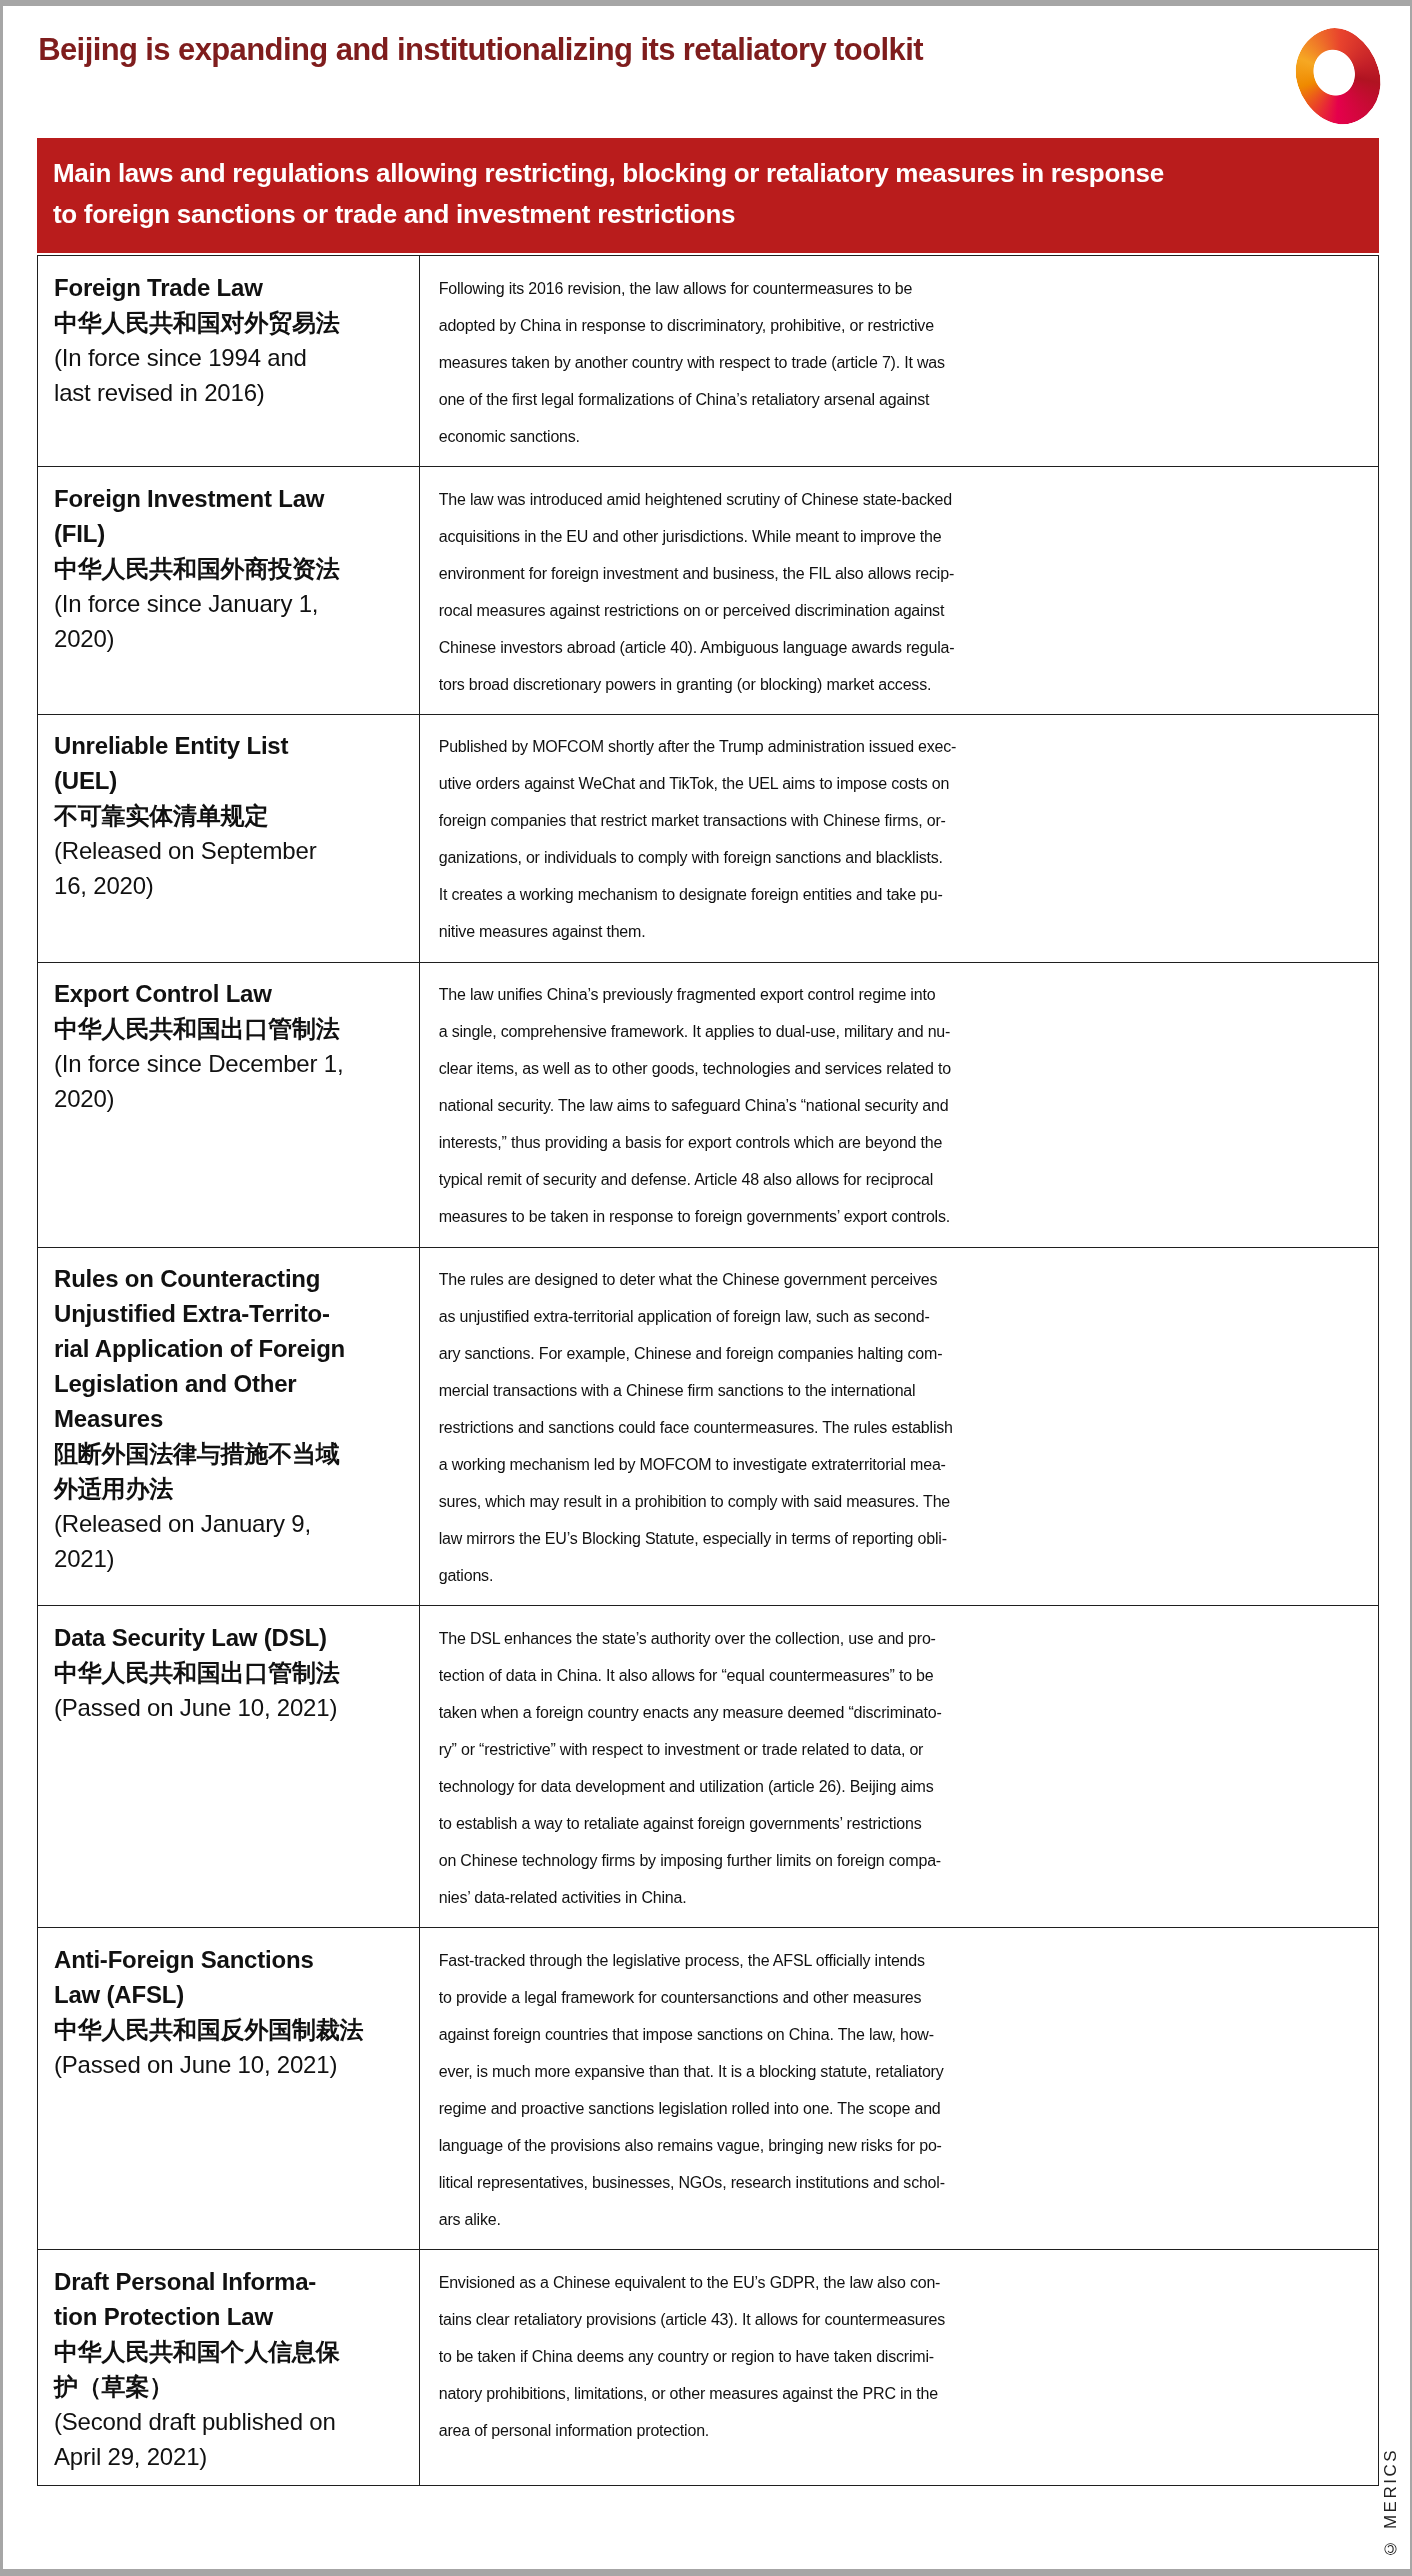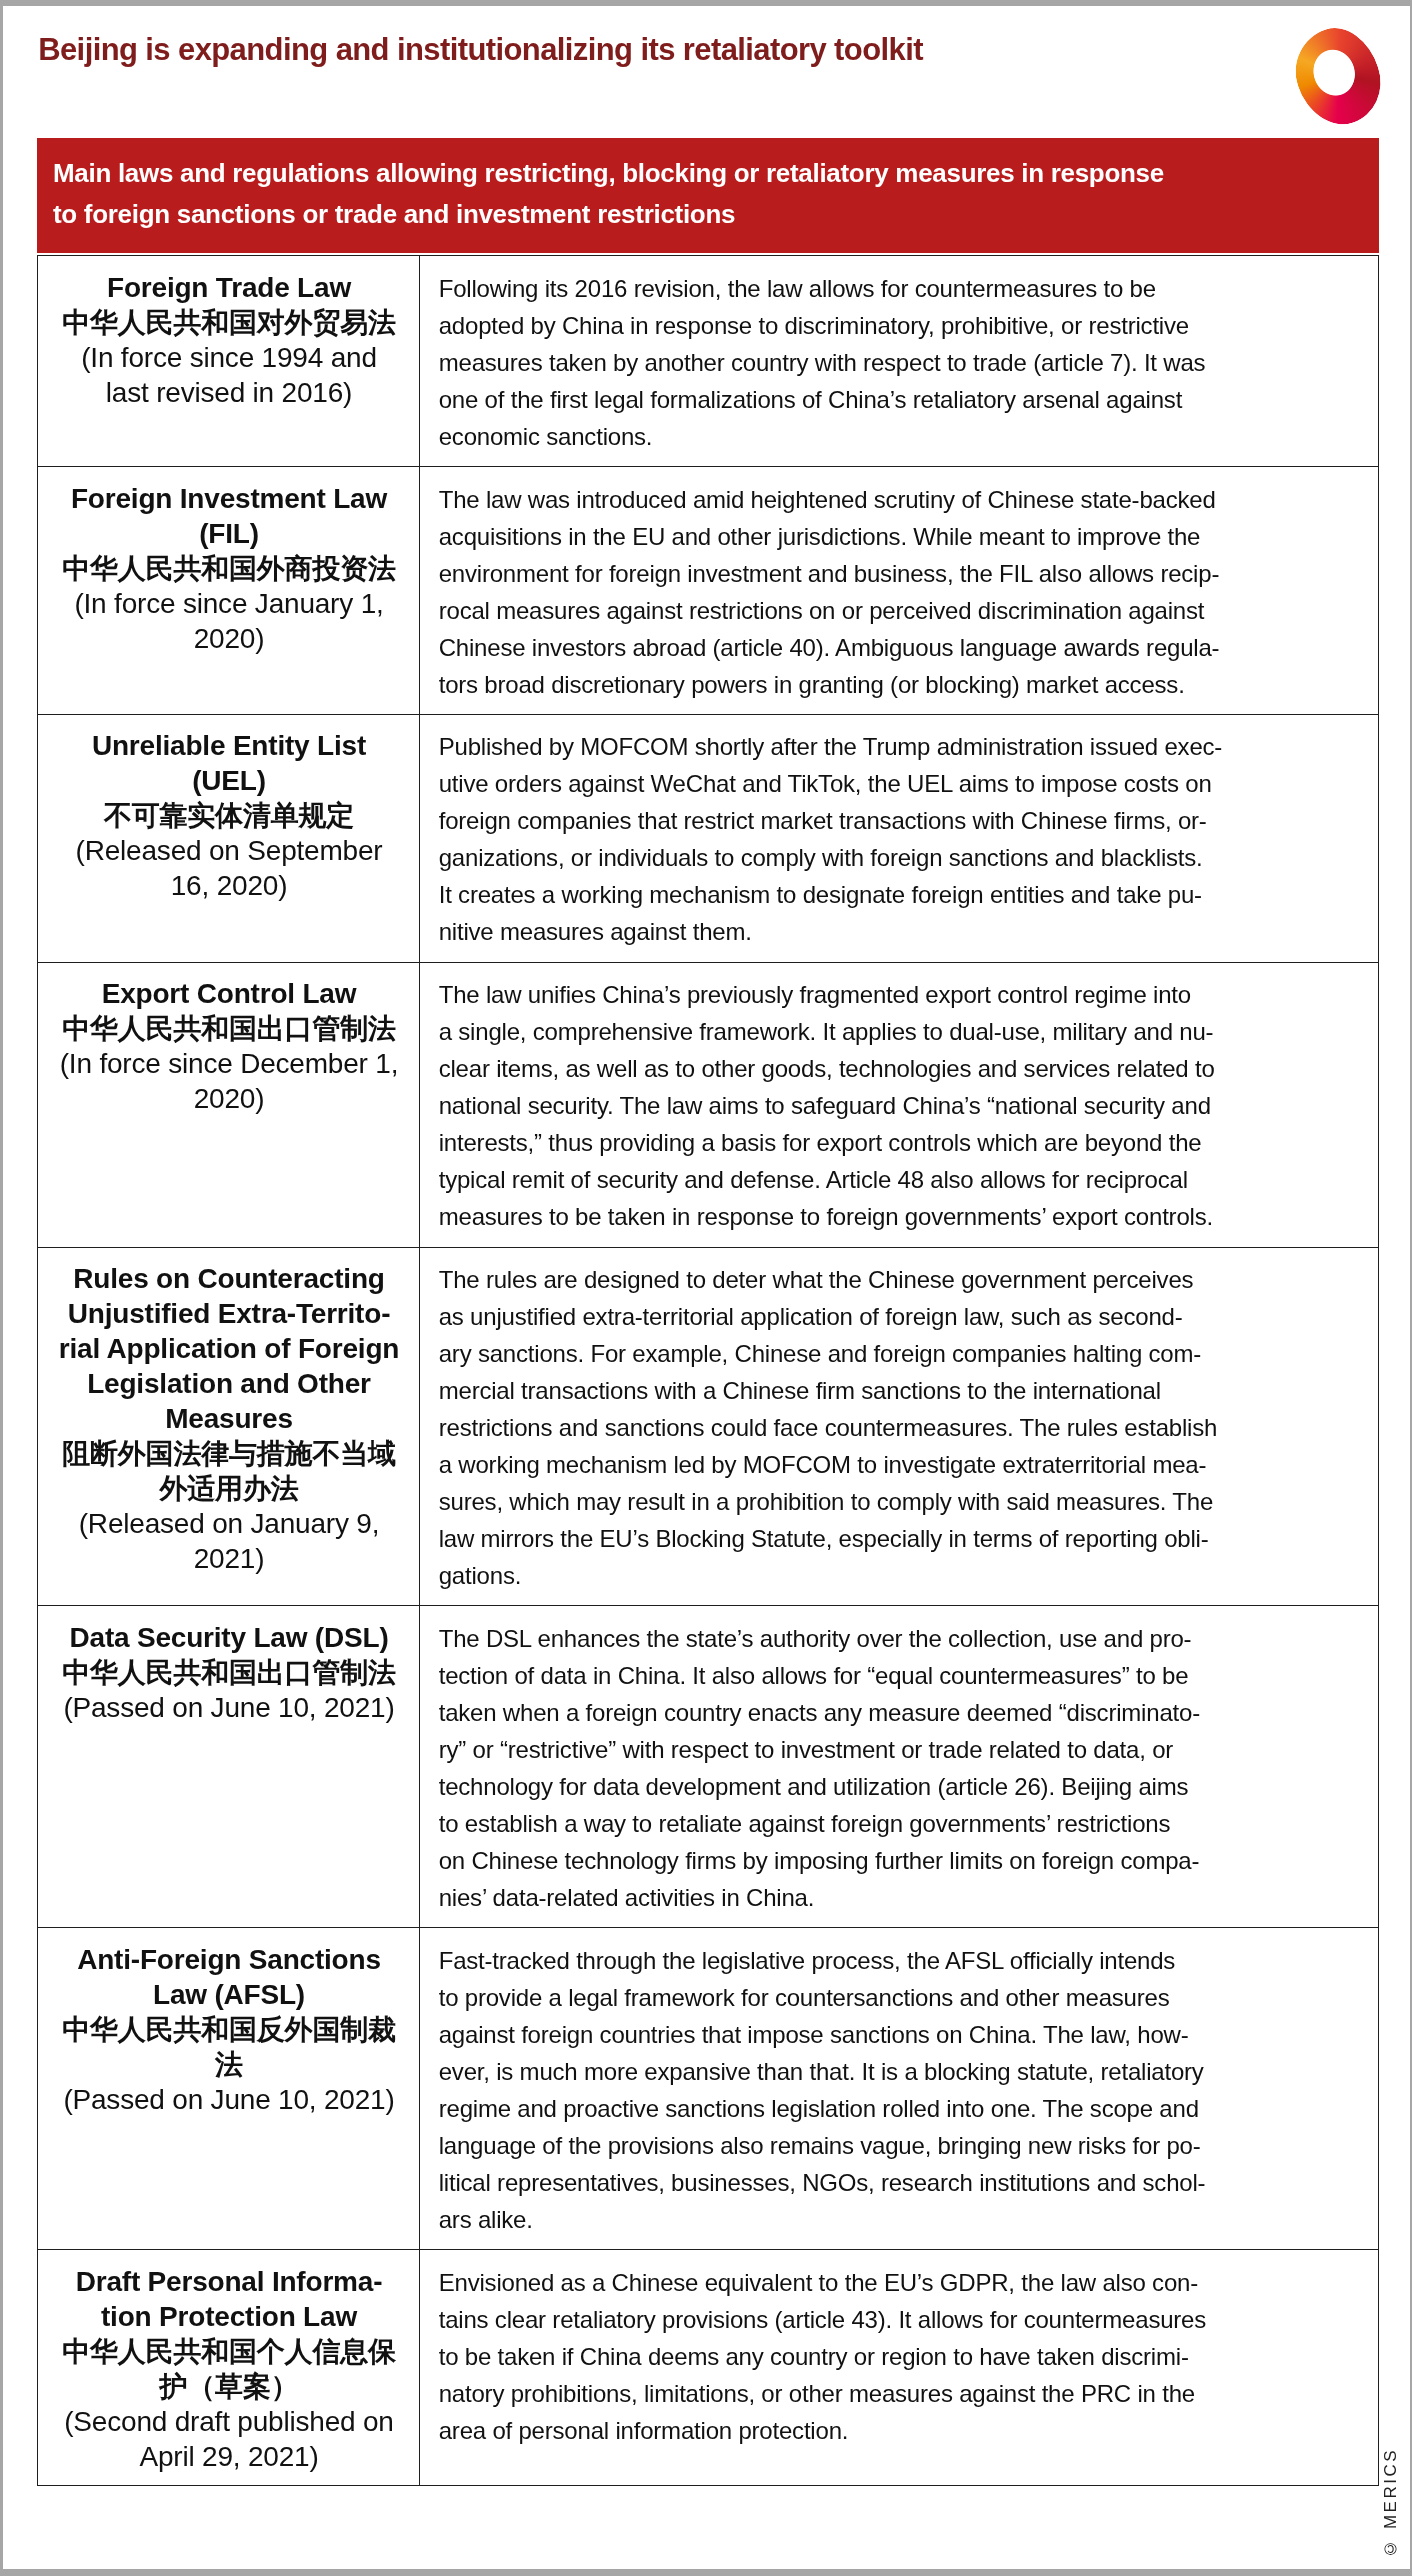--- a/index.html
+++ b/index.html
@@ -62,30 +62,29 @@
     border-bottom:1.9px solid #999999;
   }
   table.laws col.c1{width:382px;}
   table.laws td{
     border:1.2px solid #1f1f1f;
     vertical-align:top;
     box-sizing:border-box;
   }
   td.cell-left{
     padding:13.7px 15px 11.2px 16px;
-    font-size:28px;
+    font-size:24px;
     line-height:35px;
     letter-spacing:-0.2px;
-    text-align:center;
   }
   td.cell-left .law-name, td.cell-left .law-zh{font-weight:700;}
   td.cell-left .law-note{font-weight:400;}
   td.cell-right{
     padding:13.7px 17.5px 11.2px 18.7px;
-    font-size:24px;
+    font-size:16px;
     line-height:37px;
     letter-spacing:-0.2px;
   }
   .sources{
     margin:29px 0 0 1.2px;
     font-size:19.3px;
     color:#000000;
   }
   .copyright{
     position:absolute;

